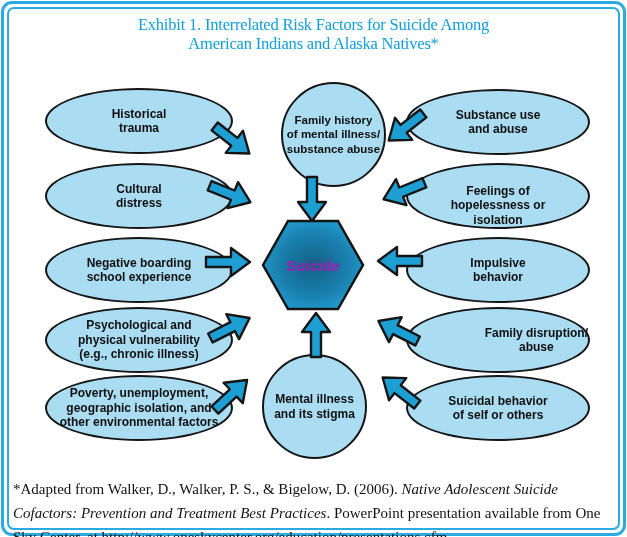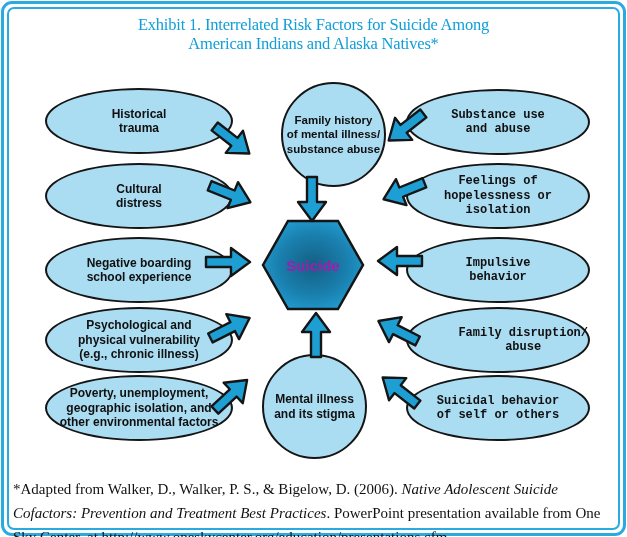--- a/index.html
+++ b/index.html
@@ -27,23 +27,23 @@
   .circle  { border-radius:50%; }
 
   
   .l-col { left:45px; width:188px; height:66px; }
   #node-l0 { top:88px; }
   #node-l1 { top:163px; }
   #node-l2 { top:237px; }
   #node-l3 { top:307px;text-align:center; }
   #node-l4 { top:375px; }
   
-  .r-col { left:406px; width:184px; height:66px;font-family:Liberation Mono, monospace; }
+  .r-col { left:406px; width:184px; height:66px; }
   #node-r0 { top:89px; }
-  #node-r1 { top:163px; }
+  #node-r1 { top:163px;align-items:flex-end; }
   #node-r2 { top:237px; }
   #node-r3 { top:307px;justify-content:flex-end; }
   #node-r4 { top:375px;justify-content:center; }
 
   #node-top    { left:261px; top:82px;  width:105px; height:105px; font-size:11.5px;margin-left:20px; }
   #node-bottom { left:262px; top:354px; width:105px; height:105px; }
 
   .hex { position:absolute; left:261px; top:218px; width:104px; height:94px; }
   .hex svg { position:absolute; inset:0; }
   .hex .hex-label {

